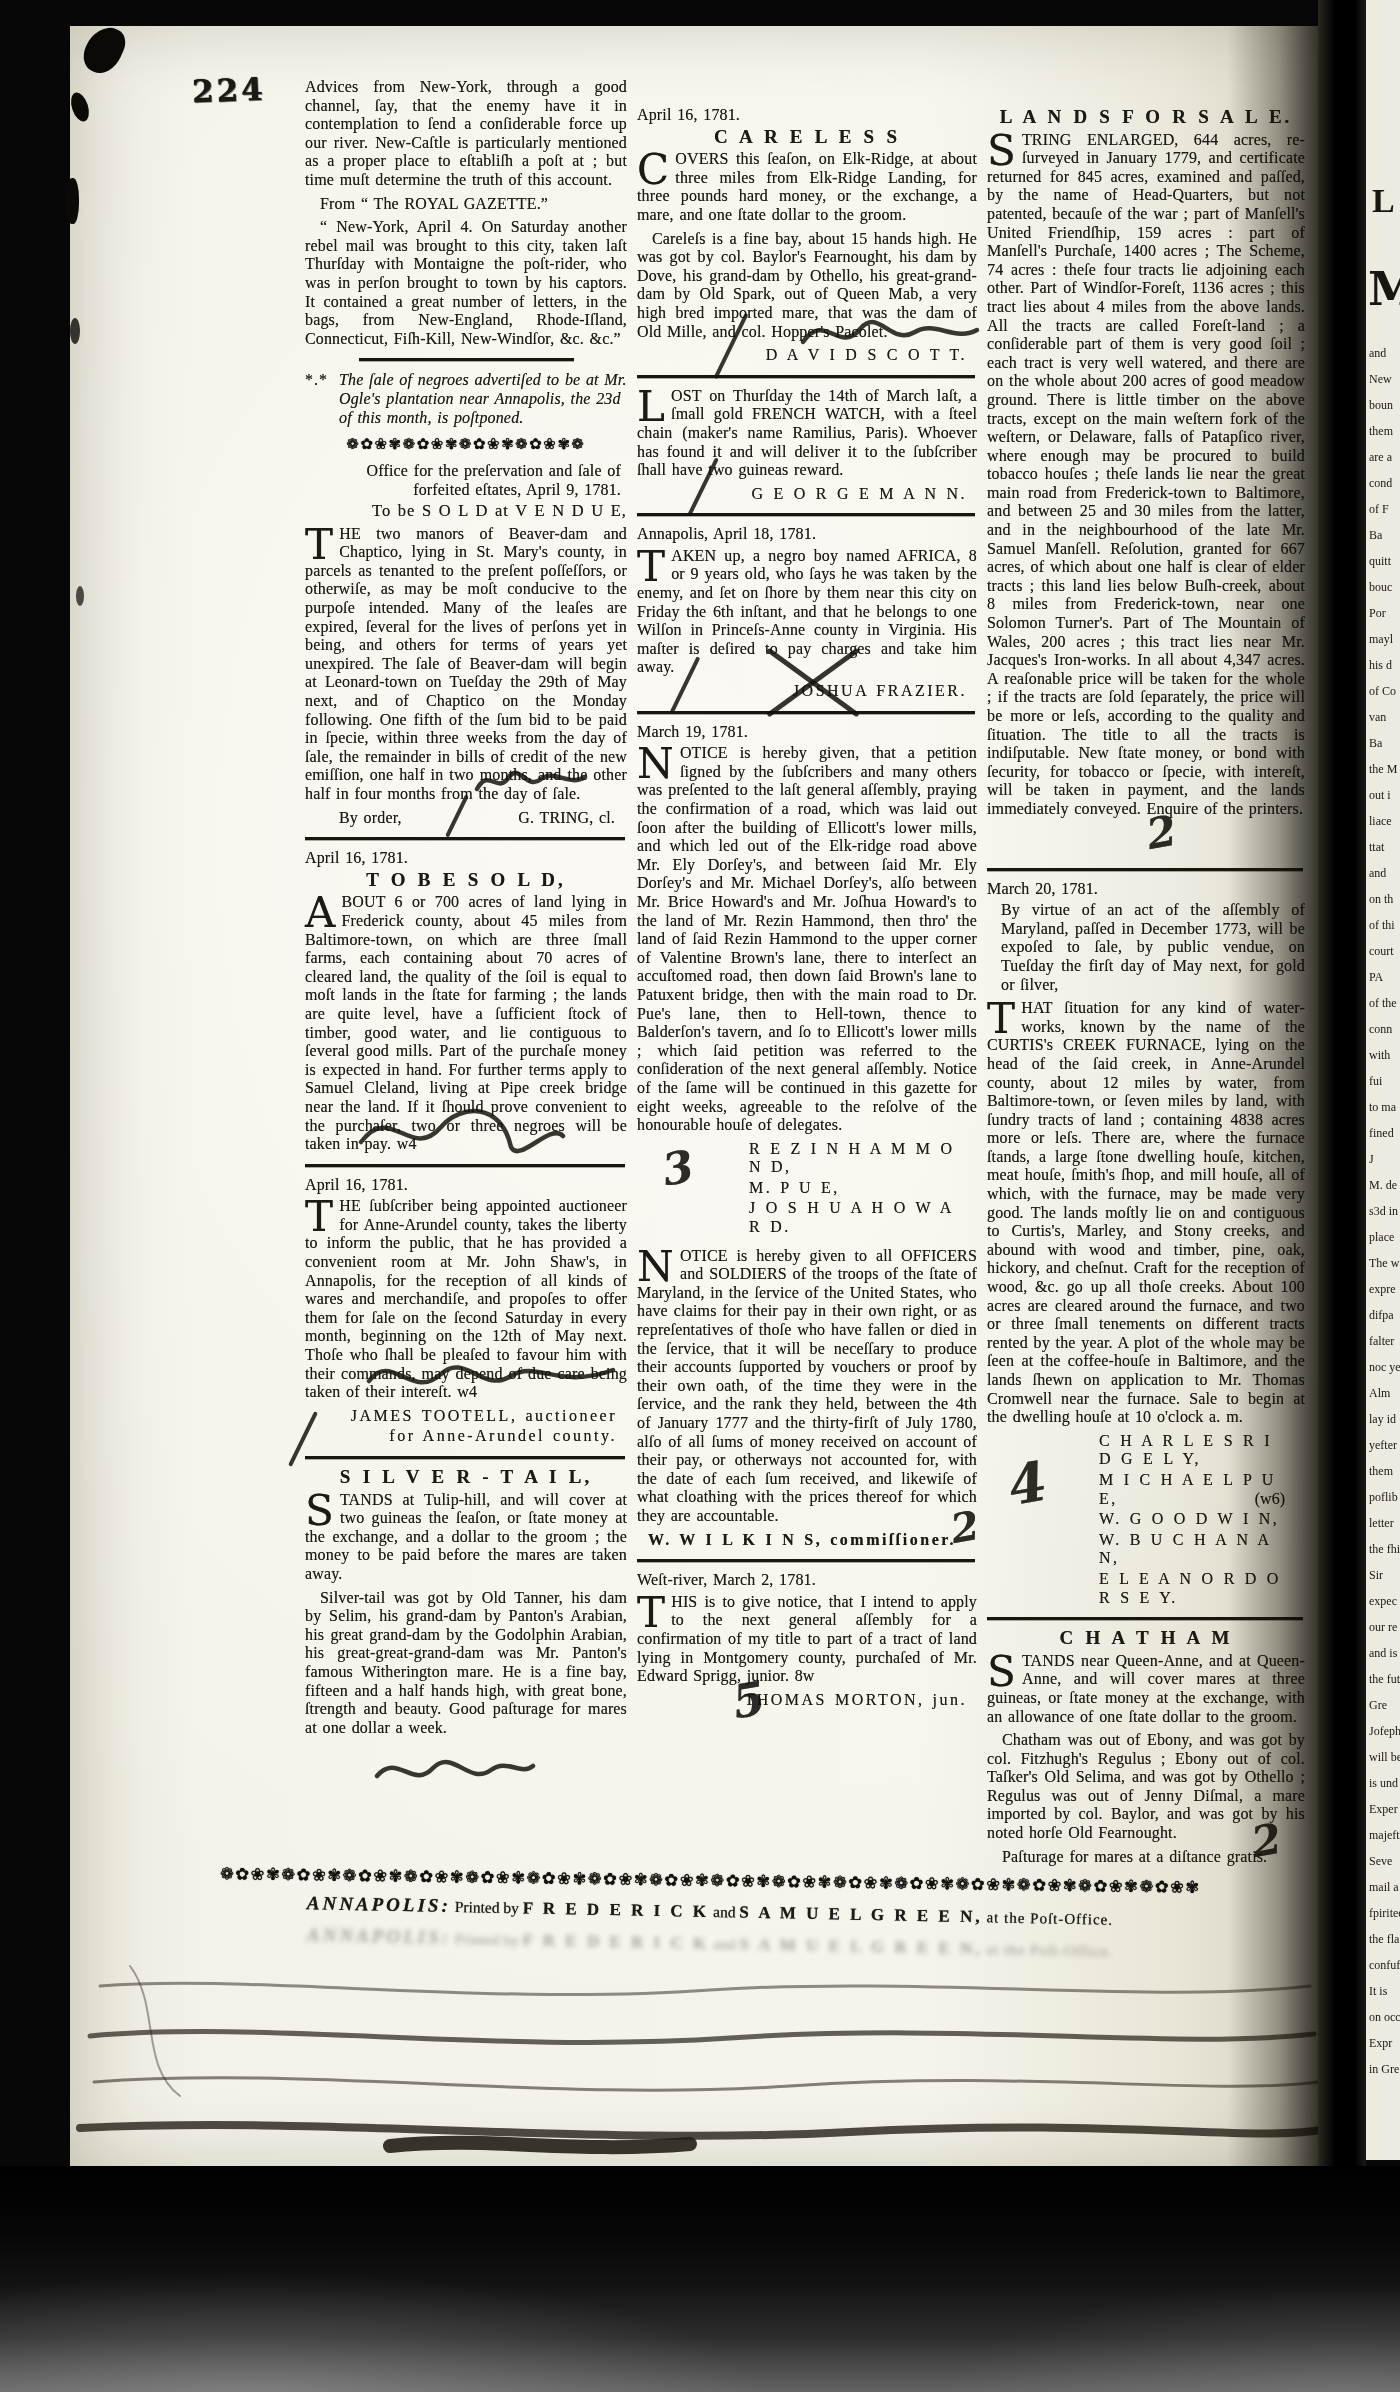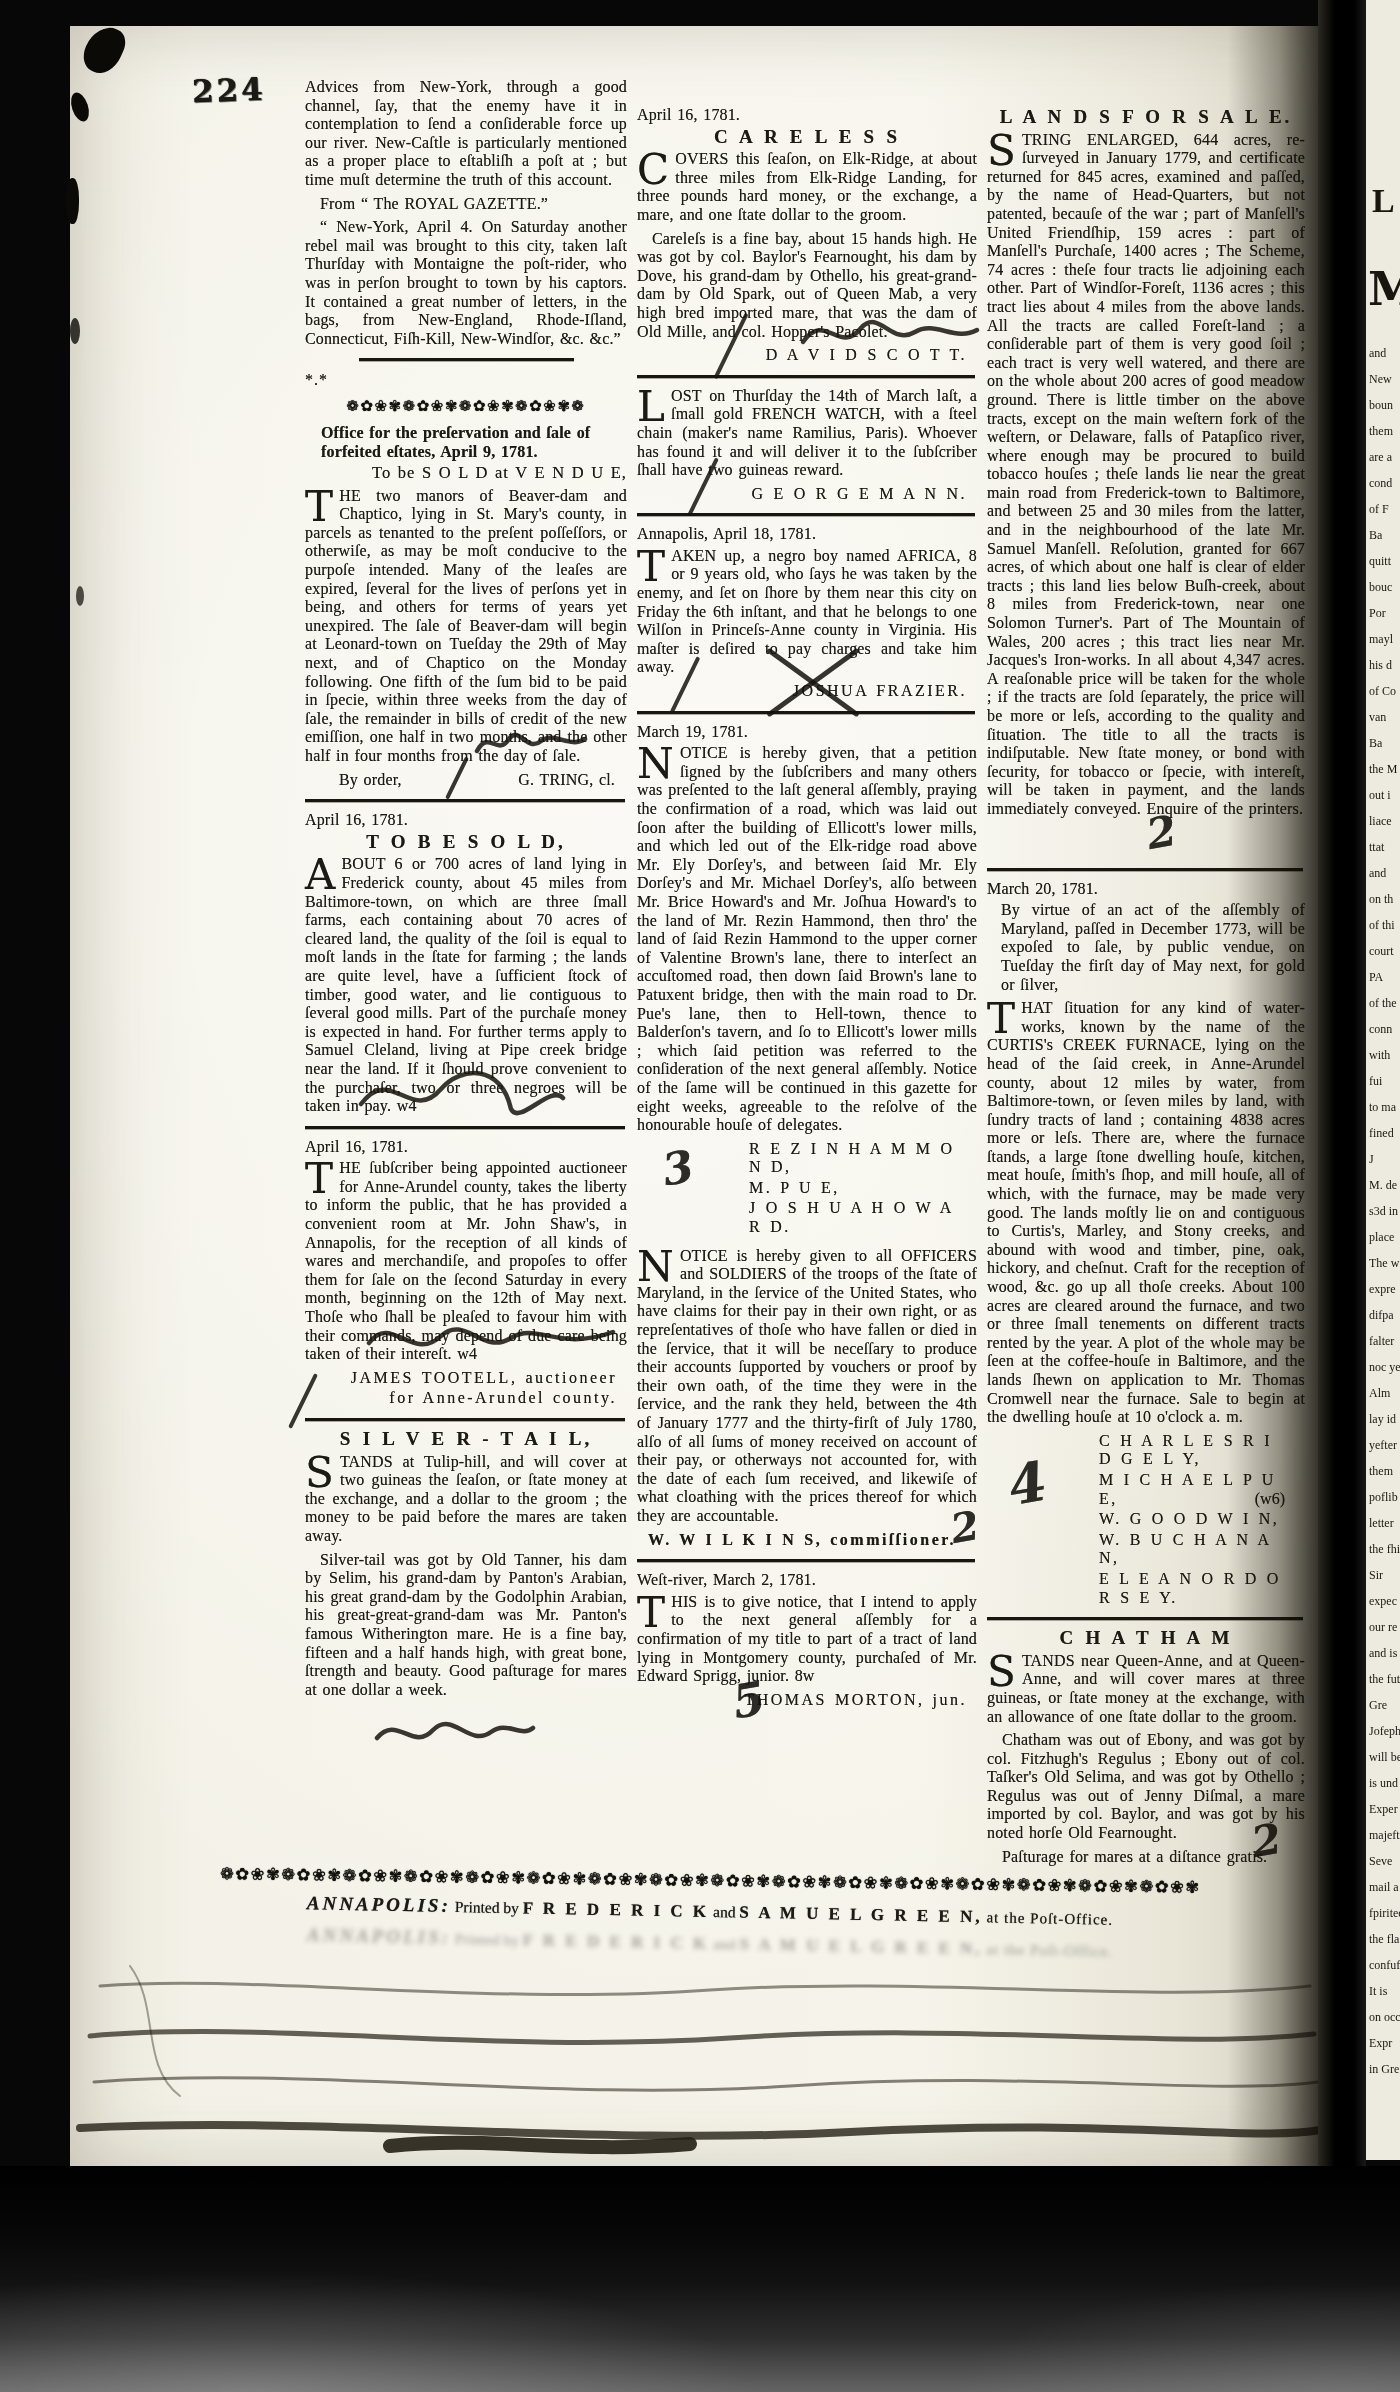--- a/index.html
+++ b/index.html
@@ -23,21 +23,21 @@
   .b5{left:6px;top:560px;width:8px;height:20px;border-radius:50%;opacity:.7;}
   
   .col{position:absolute;font-size:16px;line-height:18.6px;word-spacing:1.5px;letter-spacing:.15px;
        text-shadow:0 0 .6px rgba(20,16,8,.6);}
   .col1{left:235px;top:52px;width:322px;}
   .col2{left:567px;top:78px;width:340px;}
   .col3{left:917px;top:80px;width:318px;padding-bottom:10px;}
   .art{position:relative;margin:0 0 10px;}
   .p{margin:0 0 5px;text-align:justify;}
   .ind{text-indent:15px;}
-  .cent{margin:1px 16px 3px;text-align:left;font-weight:bold;}
+  .cent{margin:1px 6px 3px;text-align:right;}
   .date{margin:2px 0 3px;text-align:left;}
   .head1{margin:2px 0 4px;text-align:center;font-weight:bold;font-size:19px;letter-spacing:3px;}
   .head2{margin:1px 0 4px;text-align:right;font-size:16.5px;letter-spacing:1px;}
   .dc{float:left;font-size:42px;line-height:33px;padding:3px 6px 0 0;font-family:"DejaVu Serif",serif;}
   .sig{text-align:right;letter-spacing:2.5px;margin:1px 10px 2px 0;}
   .sigrow{position:relative;}
   .flexrow{display:flex;justify-content:space-between;padding:0 12px 0 34px;position:relative;}
   .sigblock{padding-left:96px;letter-spacing:2.5px;position:relative;}
   .sigblock p{margin:0 16px 2px;}
   .signote{float:right;letter-spacing:0;margin-right:4px;}
@@ -98,20 +98,21 @@
 
     <div class="col col1">
       <div class="art">
         <p class="p">Advices from New-York, through a good channel, ſay, that the enemy have it in contemplation to ſend a conſiderable force up our river. New-Caſtle is particularly mentioned as a proper place to eſtabliſh a poſt at ; but time muſt determine the truth of this account.</p>
         <p class="p ind">From “ The ROYAL GAZETTE.”</p>
         <p class="p ind">“ New-York, April 4. On Saturday another rebel mail was brought to this city, taken laſt Thurſday with Montaigne the poſt-rider, who was in perſon brought to town by his captors. It contained a great number of letters, in the bags, from New-England, Rhode-Iſland, Connecticut, Fiſh-Kill, New-Windſor, &amp;c. &amp;c.”</p>
       </div>
       <div class="rule short"></div>
       <div class="postpone">
         <span class="star">*.*</span>
+        <span>The ſale of negroes advertiſed to be at Mr. Ogle's plantation near Annapolis, the 23d of this month, is poſtponed.</span>
       </div>
       <div class="orn col1-orn">❁✿❀✾❁✿❀✾❁✿❀✾❁✿❀✾❁</div>
       <div class="art">
         <p class="cent">Office for the preſervation and ſale of forfeited eſtates, April 9, 1781.</p>
         <p class="head2">To be S O L D at V E N D U E,</p>
         <p class="p"><span class="dc">T</span><span>HE two manors of Beaver-dam and Chaptico, lying in St. Mary's county, in parcels as tenanted to the preſent poſſeſſors, or otherwiſe, as may be moſt conducive to the purpoſe intended. Many of the leaſes are expired, ſeveral for the lives of perſons yet in being, and others for terms of years yet unexpired. The ſale of Beaver-dam will begin at Leonard-town on Tueſday the 29th of May next, and of Chaptico on the Monday following. One fifth of the ſum bid to be paid in ſpecie, within three weeks from the day of ſale, the remainder in bills of credit of the new emiſſion, one half in two months, and the other half in four months from the day of ſale.</span></p>
         <div class="flexrow">
           <span>By order,</span>
           <span class="slash-mark" style="left:150px;top:-16px;height:46px;"></span>
           <span>G. TRING, cl.</span>

